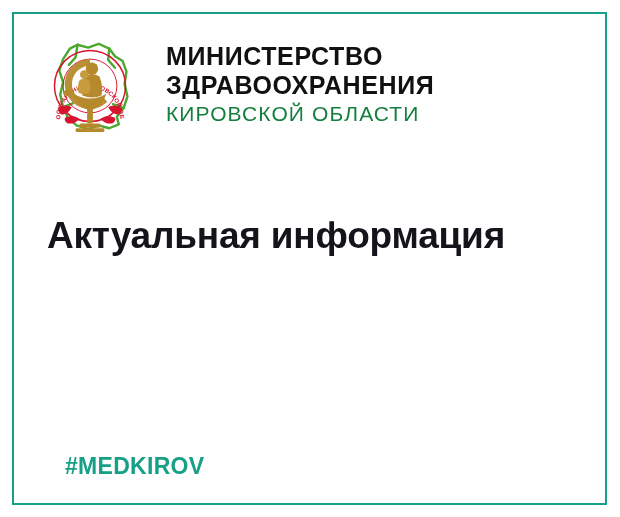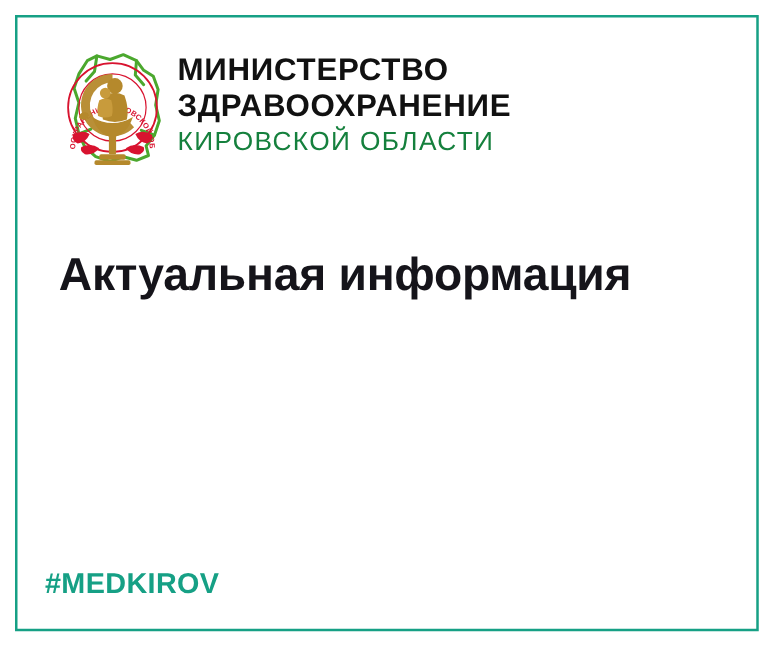--- a/index.html
+++ b/index.html
@@ -45,21 +45,21 @@
   }
 
   .emblem {
     width: 96px;
     height: 100px;
     flex: 0 0 auto;
     display: block;
   }
 
   .ministry-text {
-    margin-left: 4px;
+    margin-left: 28px;
     padding-top: 6px;
     display: flex;
     flex-direction: column;
   }
 
   .ministry-line1,
   .ministry-line2 {
     font-size: 25px;
     font-weight: 700;
     letter-spacing: 0.6px;
@@ -74,37 +74,37 @@
     letter-spacing: 1.1px;
     line-height: 27px;
     color: #15803d;
     white-space: nowrap;
   }
 
   
   .headline {
     position: absolute;
     left: 47px;
-    top: 198px;
+    top: 214px;
     width: 500px;
     font-size: 37px;
     font-weight: 700;
     line-height: 44px;
     letter-spacing: -0.2px;
     color: #15141a;
   }
   .headline-line {
     display: block;
     white-space: nowrap;
   }
 
   
   .hashtag {
     position: absolute;
-    left: 36px;
+    left: 65px;
     top: 453px;
     font-size: 23px;
     font-weight: 700;
     letter-spacing: 0.3px;
     color: #16a085;
     white-space: nowrap;
   }
 </style>
 </head>
 <body>
@@ -159,21 +159,21 @@
       <g fill="#d8132f">
         <path d="M34 150 q14 -10 28 -2 q-6 14 -20 16 q-10 -4 -8 -14 z"></path>
         <path d="M48 170 q16 -8 30 2 q-10 12 -24 10 q-9 -5 -6 -12 z"></path>
         <path d="M166 150 q-14 -10 -28 -2 q6 14 20 16 q10 -4 8 -14 z"></path>
         <path d="M152 170 q-16 -8 -30 2 q10 12 24 10 q9 -5 6 -12 z"></path>
       </g>
     </svg>
 
     <div class="ministry-text">
       <span class="ministry-line1">МИНИСТЕРСТВО</span>
-      <span class="ministry-line2">ЗДРАВООХРАНЕНИЕ</span>
+      <span class="ministry-line2">ЗДРАВООХРАНЕНИЯ</span>
       <span class="ministry-line3">КИРОВСКОЙ ОБЛАСТИ</span>
     </div>
   </div>
 
   <div class="headline">
     <span class="headline-line">Актуальная информация</span>
   </div>
 
   <div class="hashtag">#MEDKIROV</div>
 

